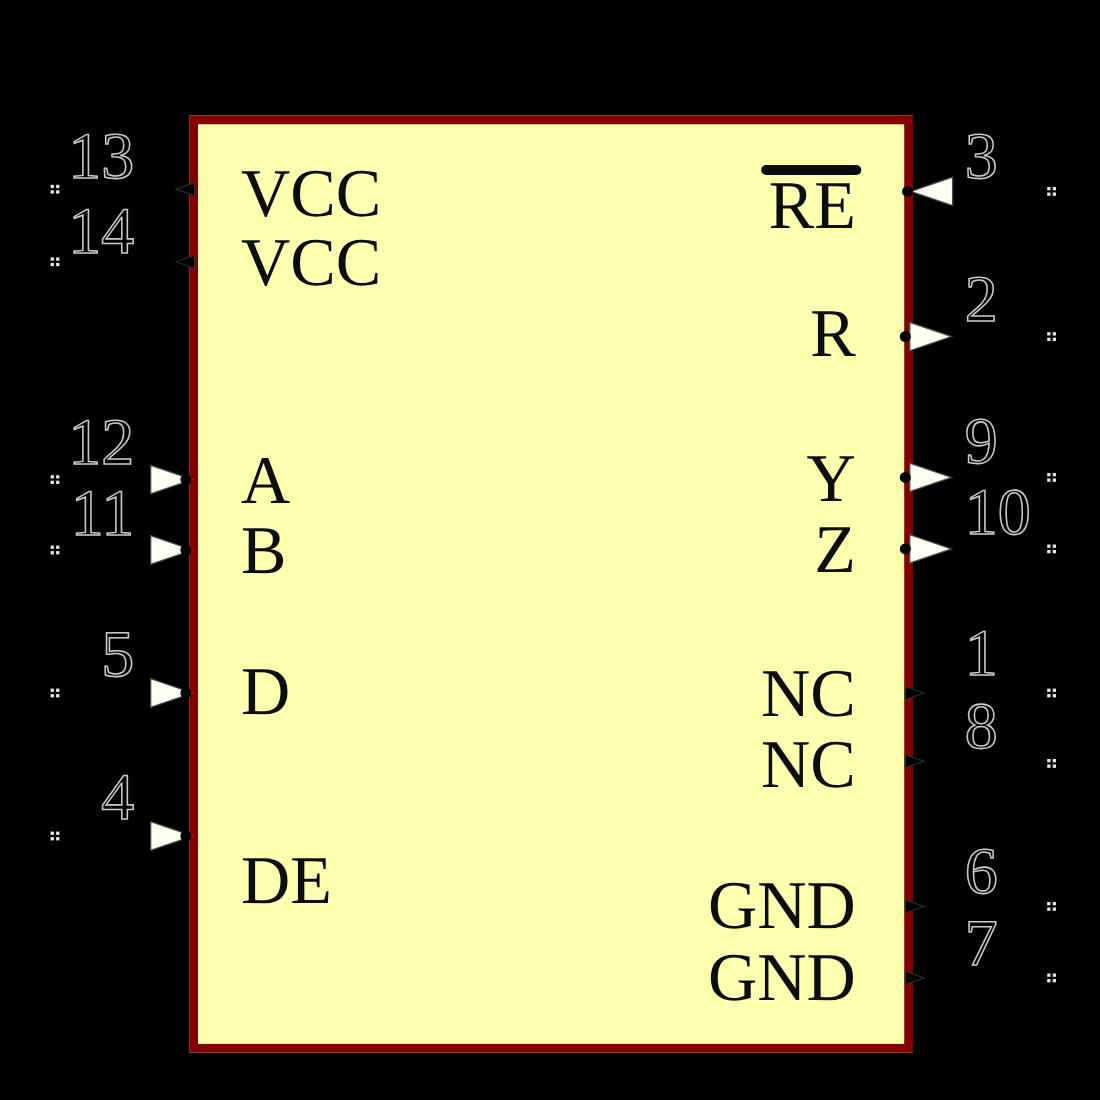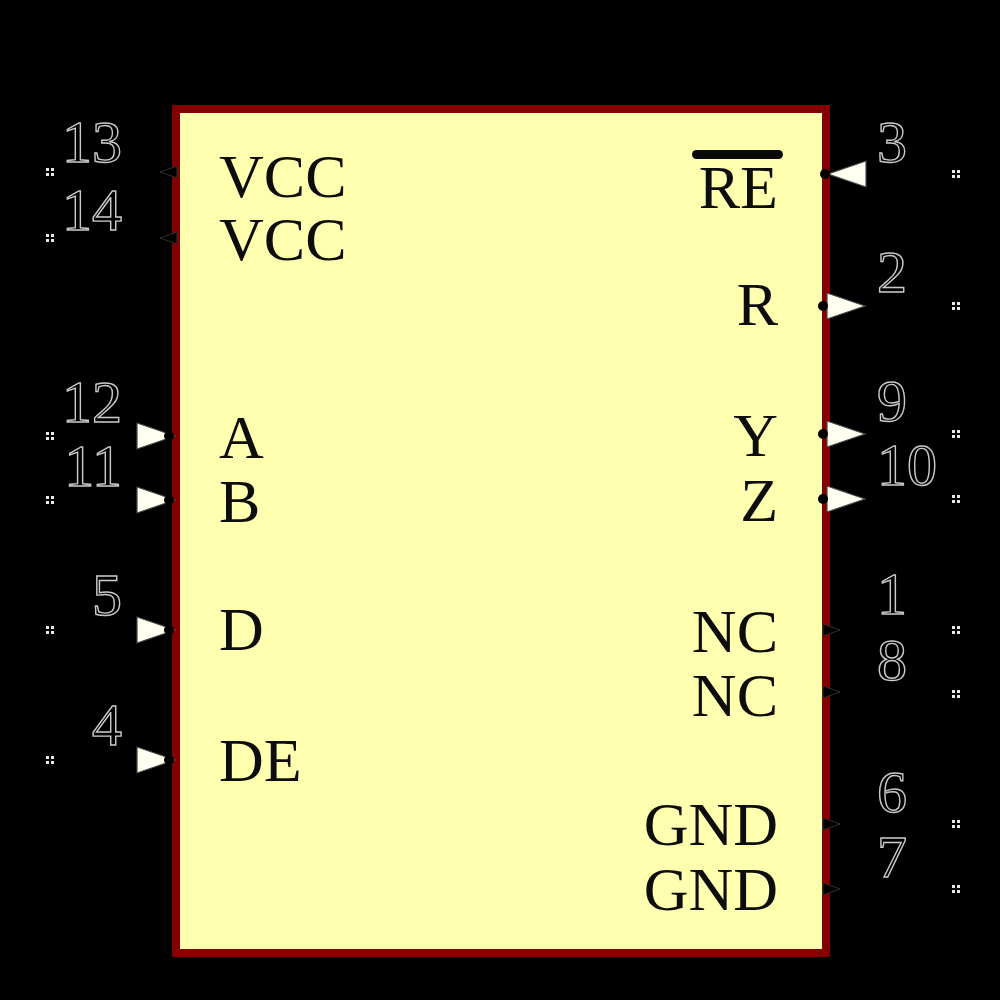--- a/index.html
+++ b/index.html
@@ -78,21 +78,21 @@
   <div class="label" style="left:219px;top:598px">D</div>
 
   <svg class="pinnum" style="left:4px;top:693px" width="120" height="64">
       <text x="118" y="52" text-anchor="end">4</text>
     </svg>
   <div class="dots" style="left:46px;top:756px"></div>
   <svg class="arrow" style="left:136px;top:746px" width="40" height="28">
       <polygon points="1,1 39,14 1,27"></polygon>
     </svg>
   <div class="tipdot" style="left:164px;top:755px"></div>
-  <div class="label" style="left:219px;top:729px">DE</div>
+  <div class="label" style="left:219px;top:770px">DE</div>
 
   <svg class="pinnum" style="left:875px;top:110px" width="120" height="64">
       <text x="2" y="52" text-anchor="start">3</text>
     </svg>
   <div class="dots" style="left:952px;top:170px"></div>
   <svg class="arrow" style="left:827px;top:160px" width="40" height="28">
       <polygon points="39,1 1,14 39,27"></polygon>
     </svg>
   <div class="tipdot" style="left:820px;top:169px"></div>
   <div class="label right" style="right:222px;top:156px"><span class="overbar"></span><span>RE</span></div>

